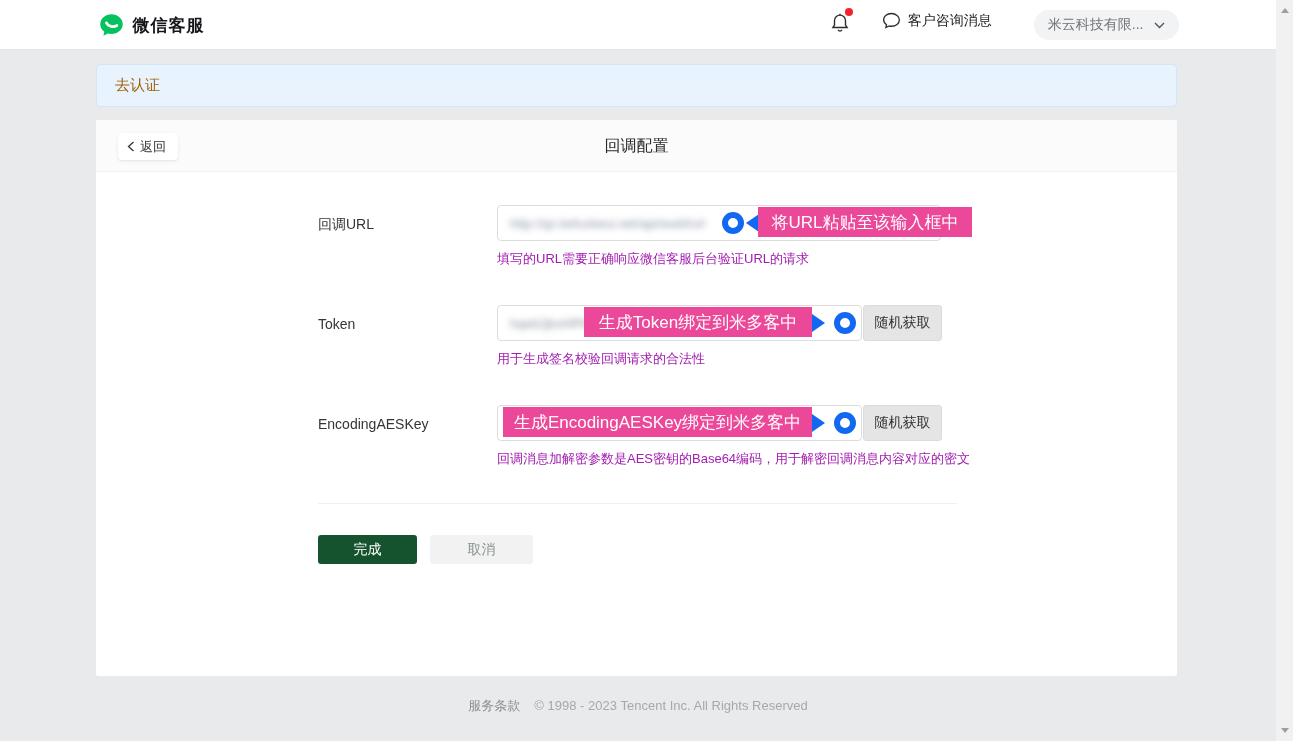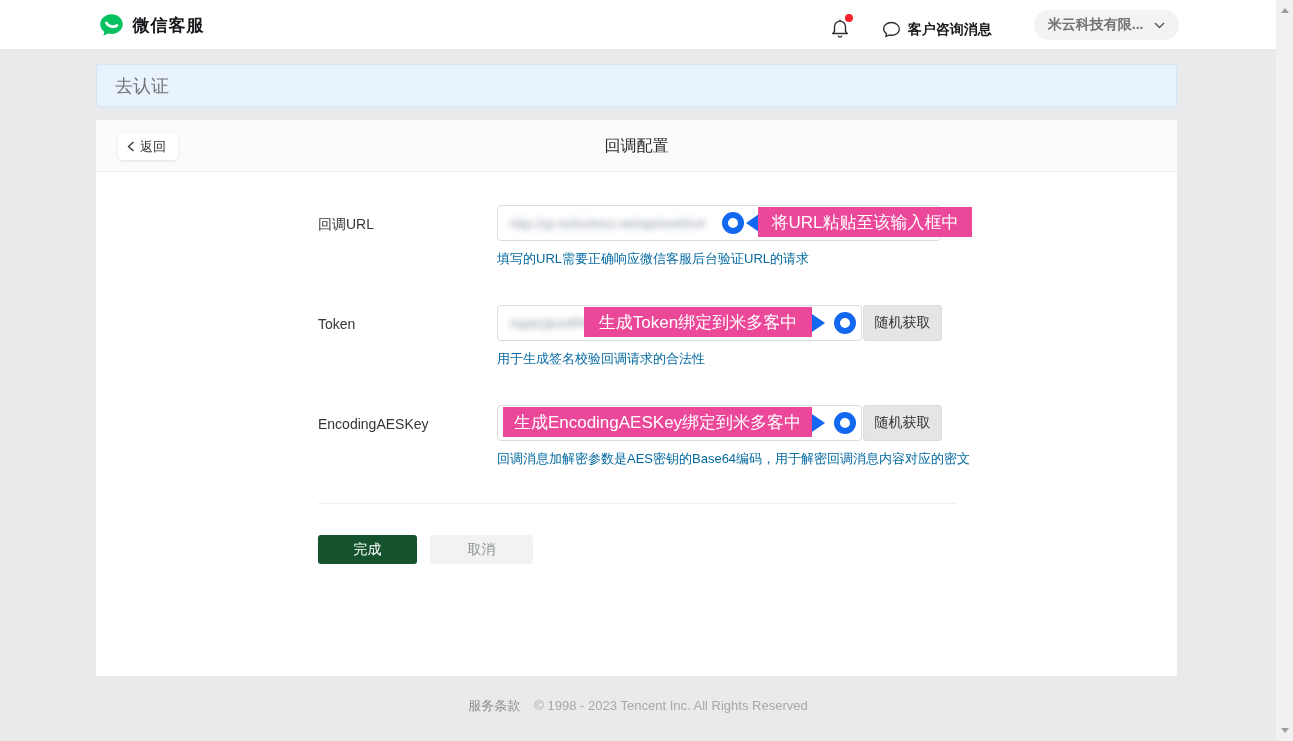--- a/index.html
+++ b/index.html
@@ -12,44 +12,44 @@
   .sb-btn { position:absolute; left:0; width:17px; height:17px; display:flex; align-items:center; justify-content:center; }
   .sb-btn.up { top:2px; } .sb-btn.down { bottom:2px; }
   .tri-up { width:0; height:0; border-left:4px solid transparent; border-right:4px solid transparent; border-bottom:5px solid #9e9e9e; }
   .tri-down { width:0; height:0; border-left:4px solid transparent; border-right:4px solid transparent; border-top:5px solid #9e9e9e; }
 
   
   .header { position:absolute; left:0; top:0; width:1276px; height:50px; background:#fff; border-bottom:1px solid #e6e6e6; }
   .header-inner { position:relative; width:1081px; height:50px; margin:0 auto; display:flex; align-items:center; }
   .logo-wrap { display:flex; align-items:center; gap:8px; }
   .app-title { font-size:17px; font-weight:600; color:#15161a; letter-spacing:1px; }
-  .header-right { margin-left:auto; display:flex; align-items:flex-end;font-weight:bold; }
+  .header-right { margin-left:auto; display:flex; align-items:flex-start; }
   .bell-wrap { position:relative; width:22px; height:24px; cursor:pointer; }
   .red-dot { position:absolute; right:-2px; top:-2px; width:8px; height:8px; border-radius:50%; background:#f5222d; }
   .consult { display:flex; align-items:center; gap:6px; margin-left:30px; cursor:pointer; }
   .consult-label { font-size:14px; color:#1a1a1a; }
   .company-pill { margin-left:42px; height:30px; padding:0 14px; background:#f2f3f5; border-radius:16px; display:flex; align-items:center; gap:10px; cursor:pointer; }
   .company-name { font-size:14px; color:#737373; }
 
   
   .banner { position:absolute; left:96px; top:64px; width:1081px; height:43px; background:#e8f3fe; border:1px solid #d2e5f9; border-radius:4px; display:flex; align-items:center; padding:0 16px; }
   .banner-text { font-size:14px; color:#33373c; }
-  .banner-link { font-size:18px; color:#737373; cursor:pointer; text-decoration:none; margin-left:2px; }
+  .banner-link { font-size:15px; color:#a16207; cursor:pointer; text-decoration:none; margin-left:2px; }
 
   
   .panel { position:absolute; left:96px; top:120px; width:1081px; height:556px; background:#fff; border-radius:2px; }
   .panel-header { position:absolute; left:0; top:0; width:100%; height:52px; background:#fbfbfb; border-bottom:1px solid #f1f1f1; border-radius:2px 2px 0 0; }
   .back-btn { position:absolute; left:22px; top:13px; height:27px; padding:0 12px 0 9px; background:#fff; border:none; border-radius:4px; box-shadow:0 1px 3px rgba(0,0,0,.10); display:flex; align-items:center; gap:5px; font-size:13px; color:#333; cursor:pointer;text-align:right; }
   .panel-title { position:absolute; left:0; top:0; width:100%; height:52px; display:flex; align-items:center; justify-content:center; font-size:16px; font-weight:500; color:#2b2b2b; pointer-events:none; }
 
   
   .form-label { position:absolute; left:222px; font-size:14px; color:#353535; }
   .input-box { position:absolute; background:#fff; border:1px solid #dcdcdc; border-radius:4px; height:36px; display:flex; align-items:center; padding:0 12px; overflow:hidden; }
   .blur-text { font-size:13px; color:#8b95a3; filter:blur(3px); white-space:nowrap; }
-  .help-text { position:absolute; left:401px; font-size:13px; color:#0369a1; }
+  .help-text { position:absolute; left:401px; font-size:13px; color:#a21caf; }
 
   .marker { position:absolute; width:22px; height:22px; background:#fff; border:6px solid #1268f0; border-radius:50%; z-index:5; }
   .callout { position:absolute; height:30px; background:#ec4899; display:flex; align-items:center; justify-content:center; color:#fff; font-size:17px; font-weight:500; z-index:4; white-space:nowrap; }
   .arr-left { position:absolute; width:0; height:0; border-top:9px solid transparent; border-bottom:9px solid transparent; border-right:13px solid #1268f0; z-index:4; }
   .arr-right { position:absolute; width:0; height:0; border-top:9px solid transparent; border-bottom:9px solid transparent; border-left:13px solid #1268f0; z-index:4; }
 
   .random-btn { position:absolute; width:79px; height:36px; background:#e5e5e5; border:1px solid #dcdcdc; border-radius:3px; font-size:14px; color:#333; cursor:pointer; font-family:Liberation Sans, sans-serif; }
 
   .divider { position:absolute; left:222px; top:383px; width:639px; height:1px; background:#f0f0f0; }
   .btn-submit { position:absolute; left:222px; top:415px; width:99px; height:29px; background:#14532d; color:#fff; border:none; border-radius:3px; font-size:14px; cursor:pointer; font-family:inherit; }

